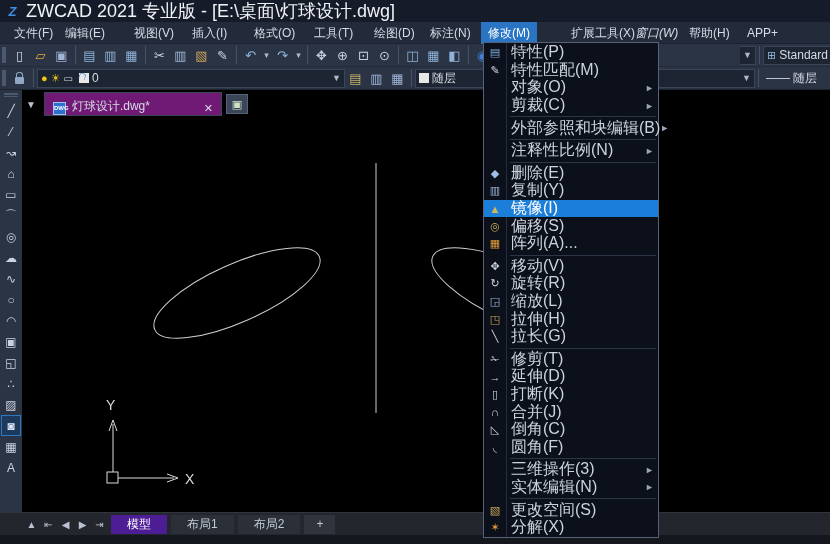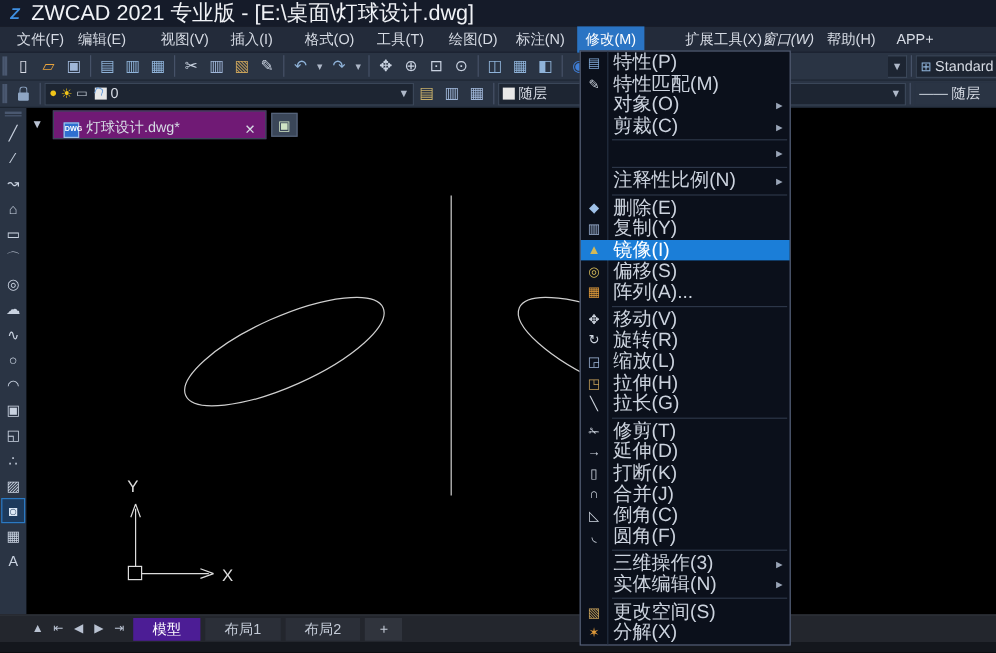--- a/index.html
+++ b/index.html
@@ -267,20 +267,21 @@
       <span class="arrow">►</span>
     </div>
     <div class="m-item">
       <span class="mi"></span>
       <span class="ml">剪裁(C)</span>
       <span class="arrow">►</span>
     </div>
     <div class="m-sep"></div>
     <div class="m-item">
       <span class="mi"></span>
+      <span class="ml">外部参照和块编辑(B)</span>
       <span class="arrow">►</span>
     </div>
     <div class="m-sep"></div>
     <div class="m-item">
       <span class="mi"></span>
       <span class="ml">注释性比例(N)</span>
       <span class="arrow">►</span>
     </div>
     <div class="m-sep"></div>
     <div class="m-item">

